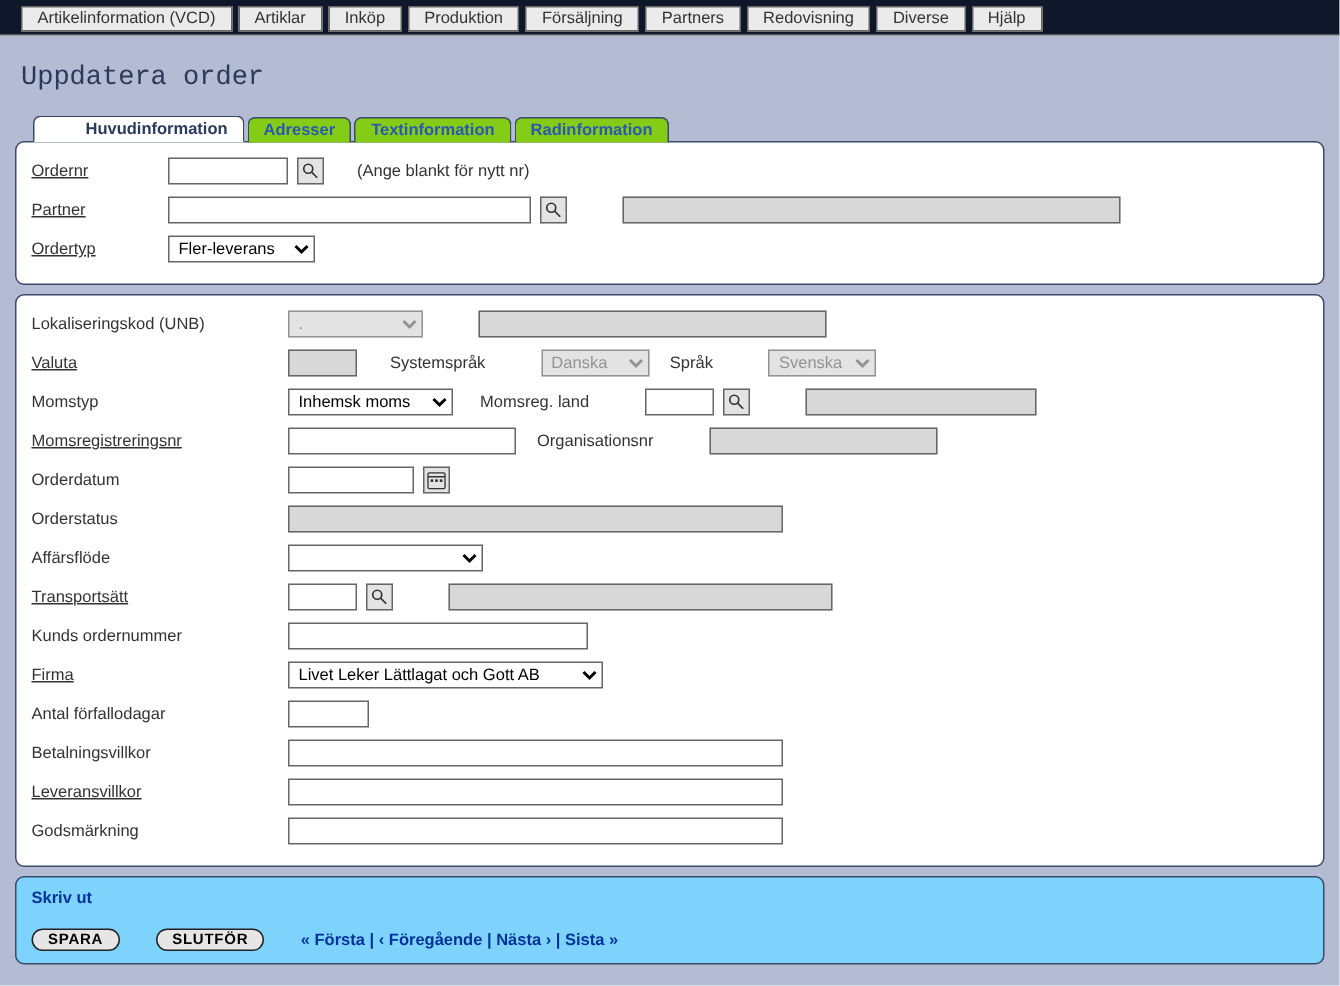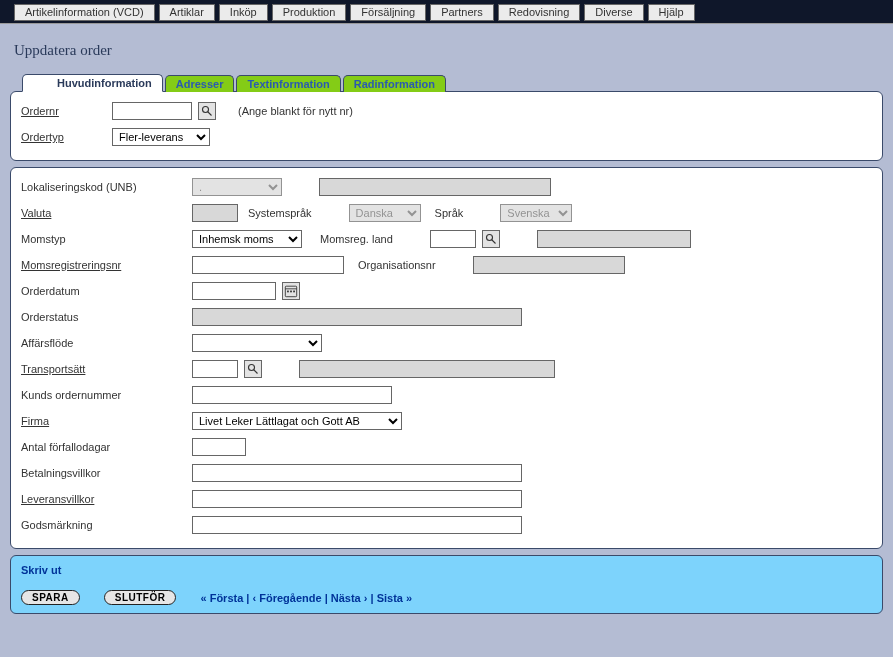--- a/index.html
+++ b/index.html
@@ -25,22 +25,22 @@
   font-size: 11px;
   color: #333;
   cursor: pointer;
   height: 17px;
   line-height: 13px;
 }
 .content {
   padding: 8px 10px;
 }
 h1.page-title {
-  font-family: Liberation Serif, serif;
-  font-size: 15px;
+  font-family: Liberation Mono, monospace;
+  font-size: 18px;
   font-weight: normal;
   color: #2A3A5A;
   margin: 10px 0 14px 4px;
 }
 .tabbar {
   display: flex;
   align-items: flex-end;
   margin-left: 12px;
 }
 .tab {
@@ -182,20 +182,33 @@
         <span class="icon-btn">
           <svg class="mag" viewBox="0 0 16 16">
               <circle cx="6" cy="6" r="4" fill="none" stroke="#333" stroke-width="1.5"></circle>
               <line x1="9" y1="9" x2="14" y2="14" stroke="#333" stroke-width="1.5"></line>
             </svg>
         </span>
         <span class="hint" style="margin-left:16px">(Ange blankt för nytt nr)</span>
       </div>
     </div>
     <div class="row">
+      <div class="lbl" style="width:60px">Partner</div>
+      <div class="ctrl">
+        <input type="text" style="width: 242px;">
+        <span class="icon-btn">
+          <svg class="mag" viewBox="0 0 16 16">
+              <circle cx="6" cy="6" r="4" fill="none" stroke="#333" stroke-width="1.5"></circle>
+              <line x1="9" y1="9" x2="14" y2="14" stroke="#333" stroke-width="1.5"></line>
+            </svg>
+        </span>
+        <span class="readonly-box" style="width:332px"></span>
+      </div>
+    </div>
+    <div class="row">
       <div class="lbl" style="width:60px">Ordertyp</div>
       <div class="ctrl">
         <select style="width:98px">
           <option>Fler-leverans</option>
         </select>
       </div>
     </div>
   </div>
 
   <div class="tab-panel">
@@ -207,21 +220,21 @@
           <option>.</option>
         </select>
         <span class="readonly-box" style="width:232px"></span>
       </div>
     </div>
 
     <div class="row">
       <div class="lbl">Valuta</div>
       <div class="ctrl">
         <span class="readonly-box" style="width:46px"></span>
-        <span class="sublabel" style="margin-left:4px">Systemspråk</span>
+        <span class="sublabel" style="margin-left:16px">Systemspråk</span>
         <select style="width:72px;background:#D8D8D8;color:#666" disabled="">
           <option>Danska</option>
         </select>
         <span class="sublabel" style="margin-left:8px">Språk</span>
         <select style="width:72px;background:#D8D8D8;color:#666" disabled="">
           <option>Svenska</option>
         </select>
       </div>
     </div>
 

